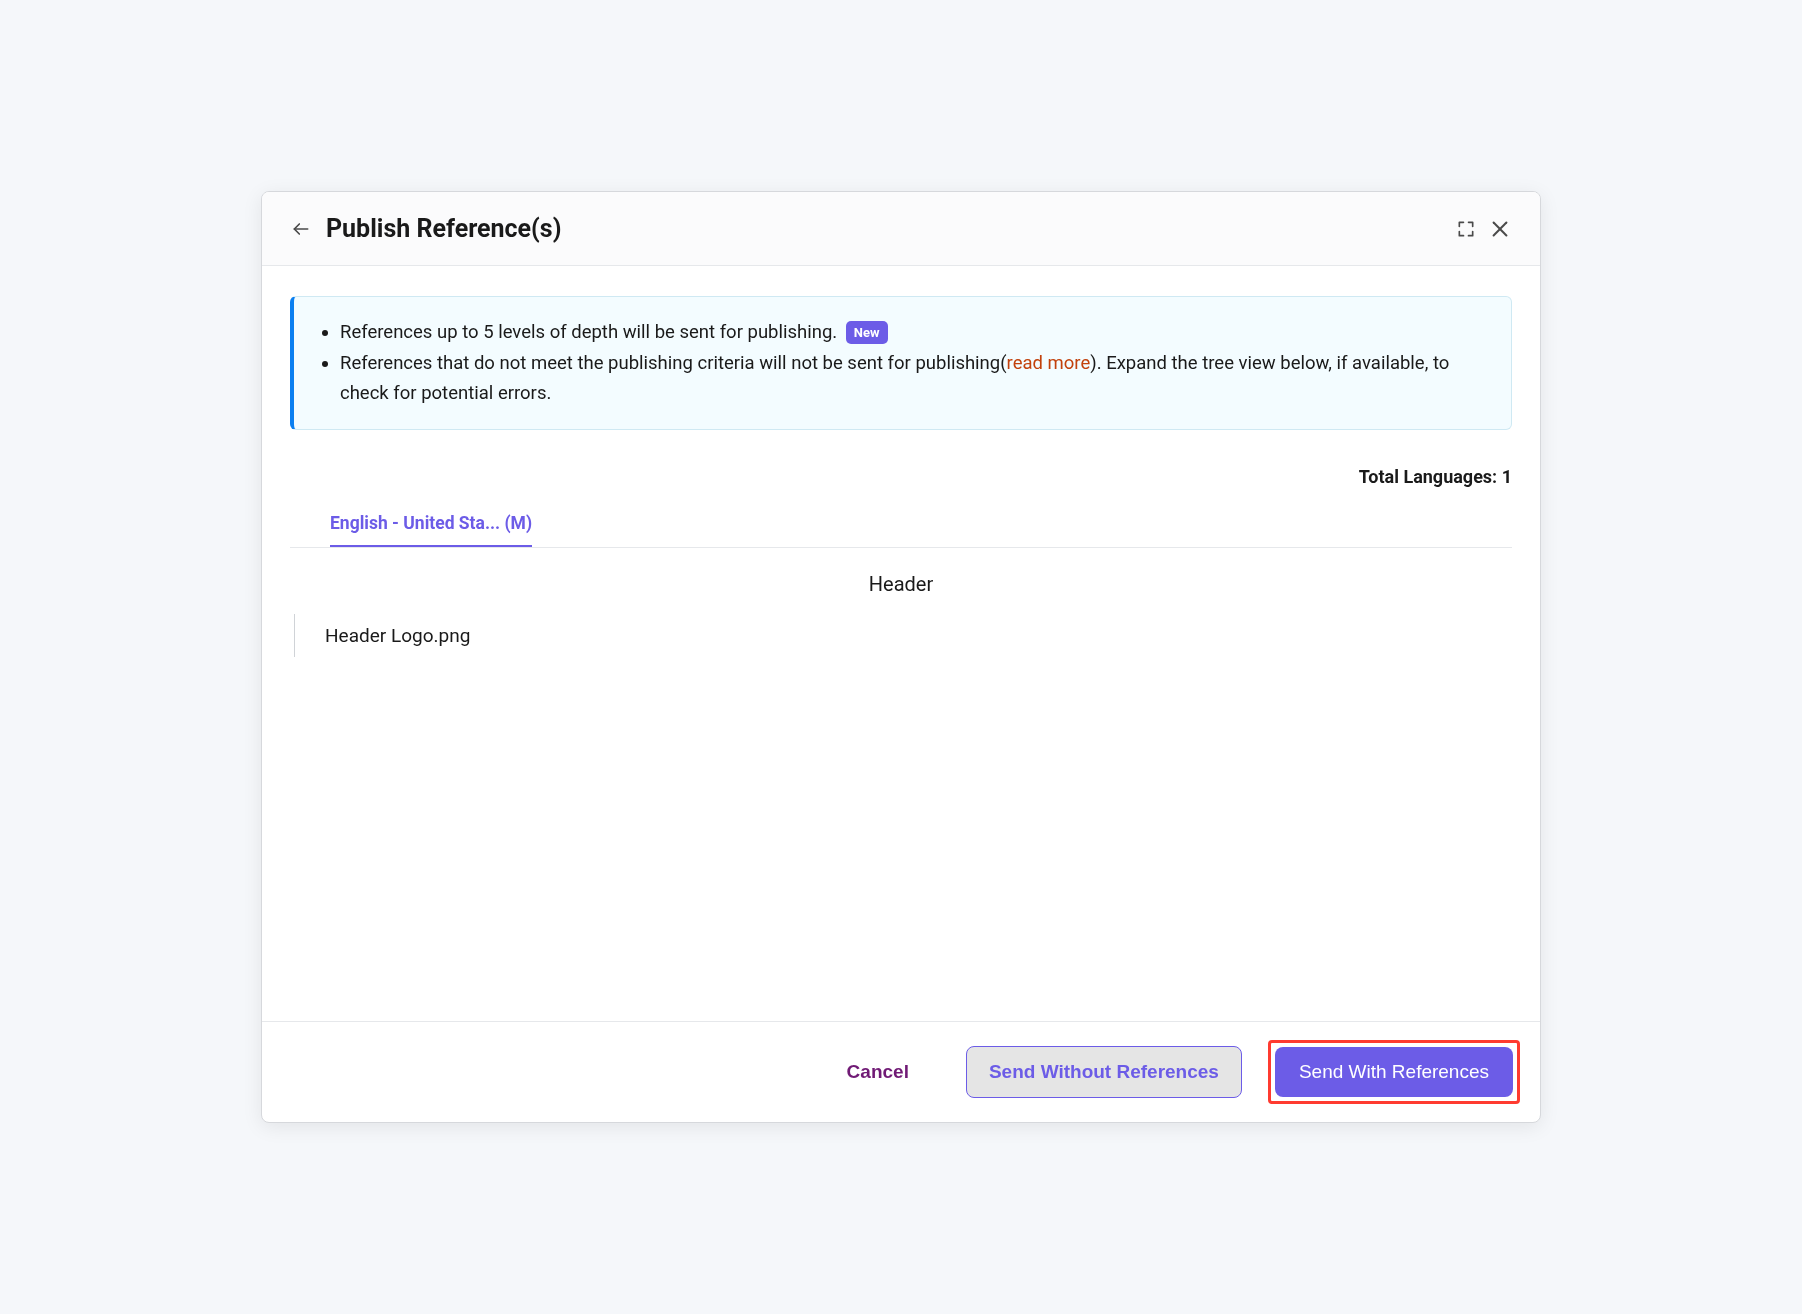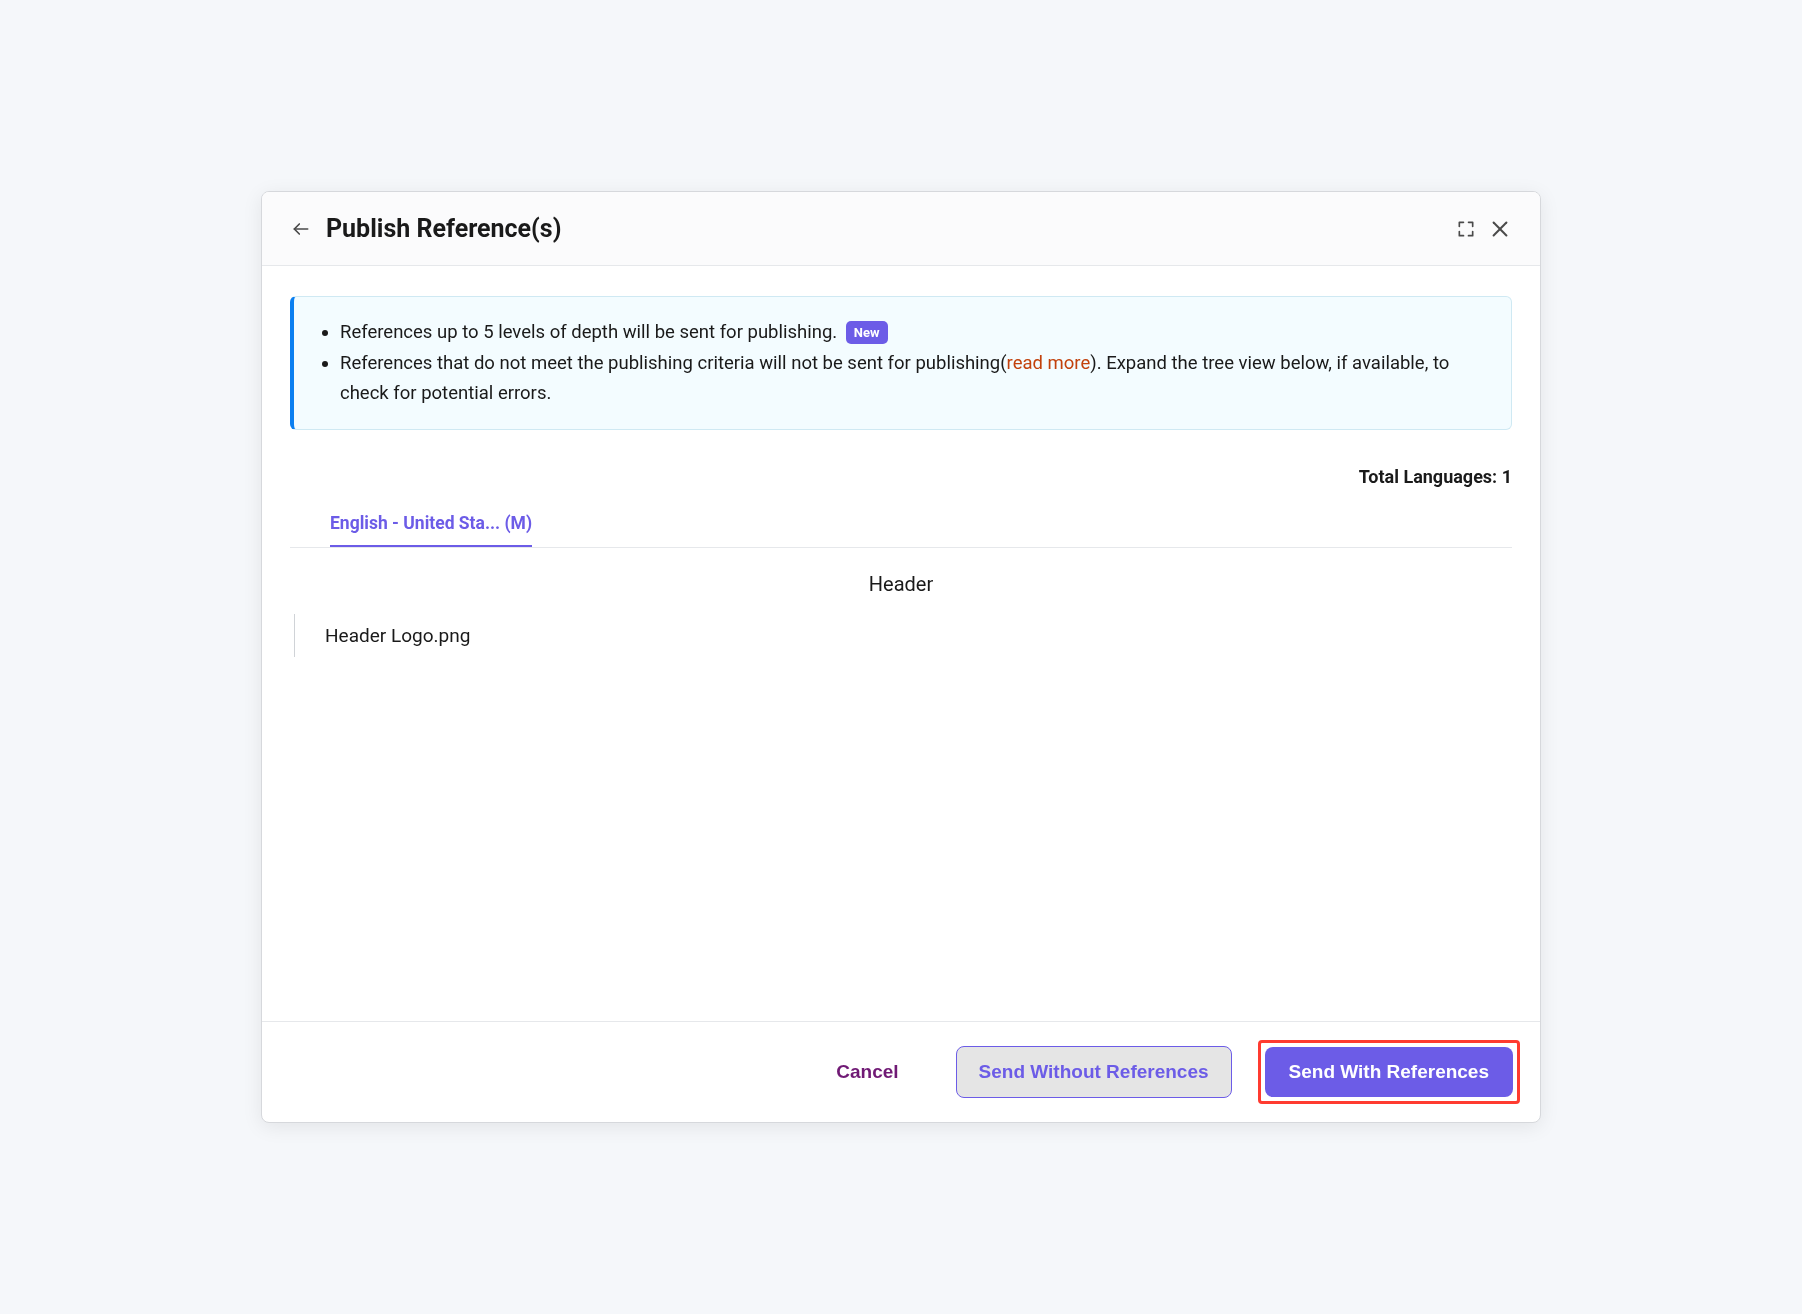--- a/index.html
+++ b/index.html
@@ -162,21 +162,21 @@
     cursor: pointer;
     margin-left: 25px;
   }
   .btn-primary-wrap {
     border: 3px solid #ff3b30;
     border-radius: 4px;
     padding: 4px;
   }
   .btn-primary {
     font-size: 19px;
-    font-weight: 700;
+    font-weight: 400;
     color: #fff;
     background: #6c5ce7;
     border: none;
     border-radius: 8px;
     padding: 14px 24px;
     cursor: pointer;
   }
 </style>
 </head>
 <body>

